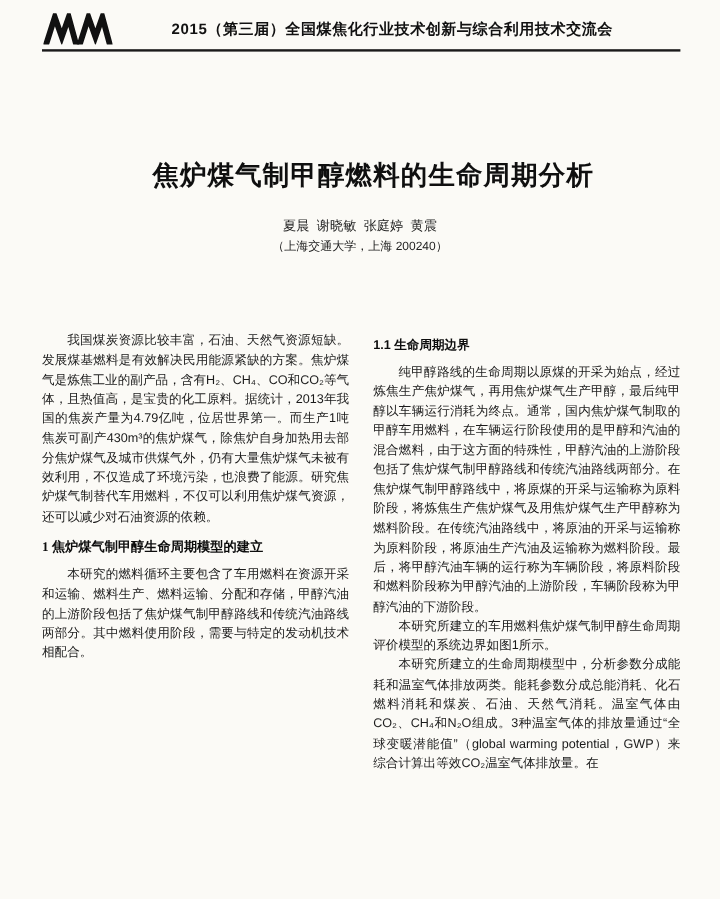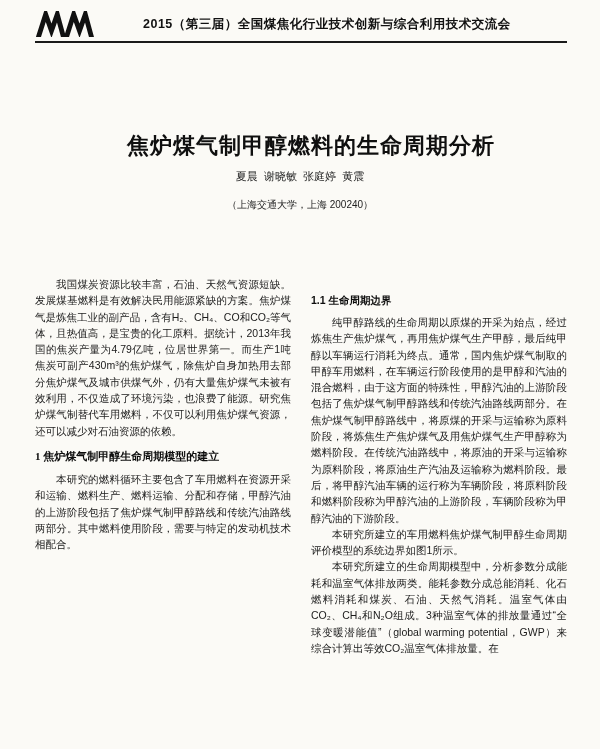--- a/index.html
+++ b/index.html
@@ -29,21 +29,21 @@
   }
 
   
   .paper-title{
     position:absolute;top:131px;left:0;width:100%;
     text-align:center;font-size:22px;font-weight:bold;color:#0f0f0f;
     letter-spacing:1px;
     padding-left:11px;
   }
   .authors{
-    position:absolute;top:169px;left:0;width:100%;
+    position:absolute;top:181px;left:0;width:100%;
     text-align:center;font-size:11px;color:#222;
     white-space:pre;
   }
   .affiliation{
     position:absolute;top:198px;left:0;width:100%;
     text-align:center;font-size:10px;color:#222;
   }
 
   
   .columns{
@@ -56,21 +56,21 @@
     font-size:10.5px;line-height:16.3px;
     text-align:justify;text-justify:inter-ideograph;
     text-indent:2em;color:#1a1a1a;
   }
   .sec-heading{
     margin:9px 0 7px 0;
     font-size:11px;font-weight:bold;color:#0d0d0d;
     text-indent:0;line-height:16px;font-family:Liberation Serif, serif;
   }
   .subsec-heading{
-    margin:16px 0 6px 0;
+    margin:4px 0 6px 0;
     font-size:10.5px;font-weight:bold;color:#0d0d0d;
     text-indent:0;line-height:16px;
   }
 </style>
 </head>
 <body>
 
 <div class="page">
 
   <div class="header">

